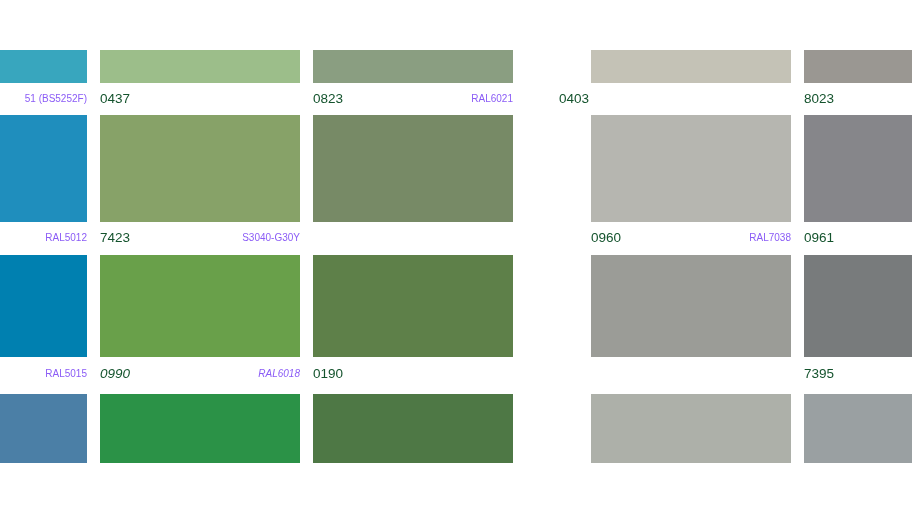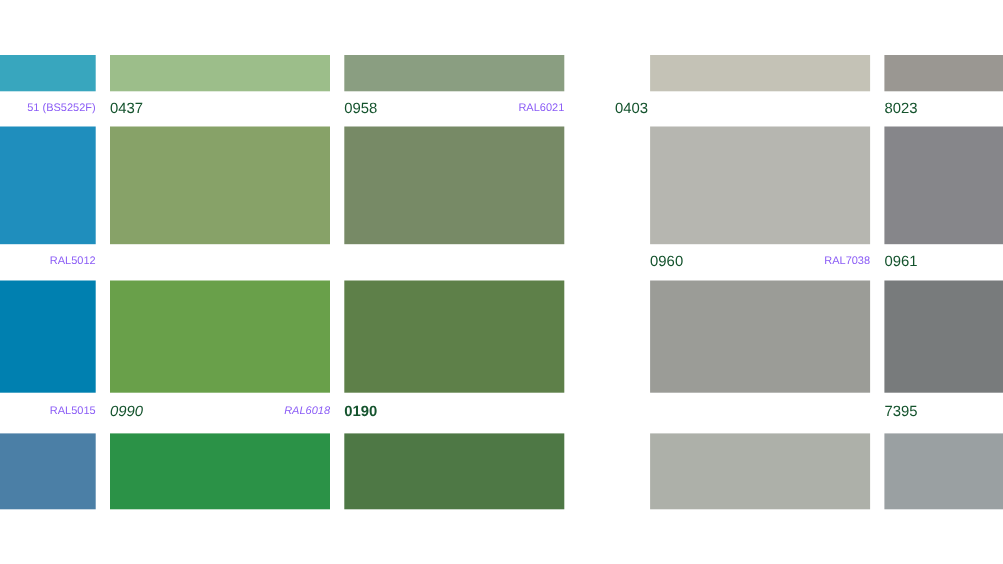--- a/index.html
+++ b/index.html
@@ -63,57 +63,61 @@
     <div class="swatch" style="left: -14px; top: 50px; width: 101px; height: 33px; background: rgb(56, 166, 190);"></div>
     <div class="label-row" style="left: -14px; top: 91px; width: 101px;">
       <span class="label-right">51 (BS5252F)</span>
     </div>
     <div class="swatch" style="left: 100px; top: 50px; width: 200px; height: 33px; background: rgb(156, 190, 138);"></div>
     <div class="label-row" style="left: 100px; top: 91px; width: 200px;">
       <span class="label-left">0437</span>
     </div>
     <div class="swatch" style="left: 313px; top: 50px; width: 200px; height: 33px; background: rgb(138, 158, 129);"></div>
     <div class="label-row" style="left: 313px; top: 91px; width: 200px;">
-      <span class="label-left">0958</span>
+      <span class="label-left">0823</span>
       <span class="label-right">RAL6021</span>
     </div>
     <div class="swatch" style="left: 591px; top: 50px; width: 200px; height: 33px; background: rgb(196, 194, 182);"></div>
     <div class="label-row" style="left: 559px; top: 91px; width: 200px;">
       <span class="label-left">0403</span>
     </div>
     <div class="swatch" style="left: 804px; top: 50px; width: 122px; height: 33px; background: rgb(154, 151, 146);"></div>
     <div class="label-row" style="left: 804px; top: 91px; width: 122px;">
       <span class="label-left">8023</span>
     </div>
     <div class="swatch" style="left: -14px; top: 115px; width: 101px; height: 107px; background: rgb(31, 142, 189);"></div>
     <div class="label-row" style="left: -14px; top: 230px; width: 101px;">
       <span class="label-right">RAL5012</span>
     </div>
     <div class="swatch" style="left: 100px; top: 115px; width: 200px; height: 107px; background: rgb(135, 162, 104);"></div>
+    <div class="label-row" style="left: 100px; top: 230px; width: 200px;">
+      <span class="label-left">7423</span>
+      <span class="label-right">S3040-G30Y</span>
+    </div>
     <div class="swatch" style="left: 313px; top: 115px; width: 200px; height: 107px; background: rgb(119, 138, 102);"></div>
     <div class="swatch" style="left: 591px; top: 115px; width: 200px; height: 107px; background: rgb(182, 182, 176);"></div>
     <div class="label-row" style="left: 591px; top: 230px; width: 200px;">
       <span class="label-left">0960</span>
       <span class="label-right">RAL7038</span>
     </div>
     <div class="swatch" style="left: 804px; top: 115px; width: 122px; height: 107px; background: rgb(134, 134, 138);"></div>
     <div class="label-row" style="left: 804px; top: 230px; width: 122px;">
       <span class="label-left">0961</span>
     </div>
     <div class="swatch" style="left: -14px; top: 255px; width: 101px; height: 102px; background: rgb(0, 128, 176);"></div>
     <div class="label-row" style="left: -14px; top: 366px; width: 101px;">
       <span class="label-right">RAL5015</span>
     </div>
     <div class="swatch" style="left: 100px; top: 255px; width: 200px; height: 102px; background: rgb(105, 160, 74);"></div>
     <div class="label-row" style="left: 100px; top: 366px; width: 200px; font-style: italic;">
       <span class="label-left">0990</span>
       <span class="label-right">RAL6018</span>
     </div>
     <div class="swatch" style="left: 313px; top: 255px; width: 200px; height: 102px; background: rgb(94, 128, 73);"></div>
-    <div class="label-row" style="left: 313px; top: 366px; width: 200px; font-weight: bold;">
+    <div class="label-row" style="left: 313px; top: 366px; width: 200px;">
       <span class="label-left">0190</span>
     </div>
     <div class="swatch" style="left: 591px; top: 255px; width: 200px; height: 102px; background: rgb(155, 156, 151);"></div>
     <div class="swatch" style="left: 804px; top: 255px; width: 122px; height: 102px; background: rgb(120, 123, 124);"></div>
     <div class="label-row" style="left: 804px; top: 366px; width: 122px;">
       <span class="label-left">7395</span>
     </div>
     <div class="swatch" style="left: -14px; top: 394px; width: 101px; height: 69px; background: rgb(75, 127, 166);"></div>
     <div class="swatch" style="left: 100px; top: 394px; width: 200px; height: 69px; background: rgb(43, 146, 71);"></div>
     <div class="swatch" style="left: 313px; top: 394px; width: 200px; height: 69px; background: rgb(78, 120, 69);"></div>

